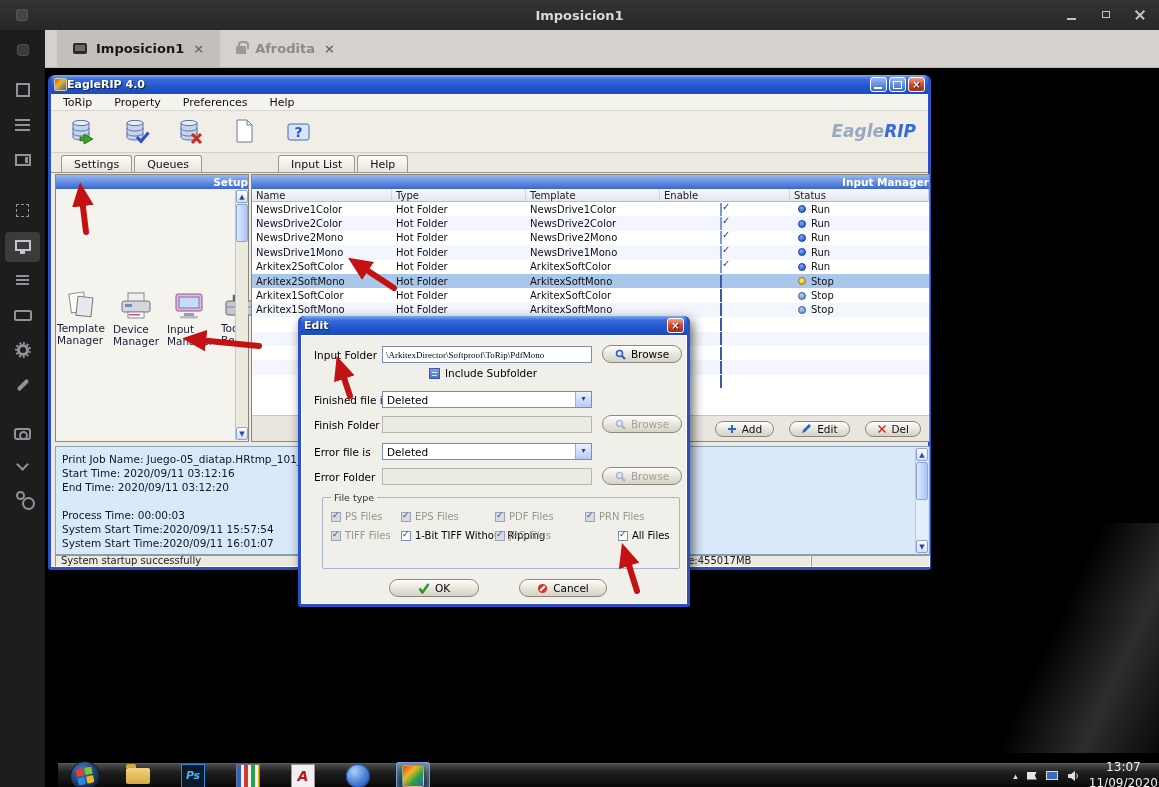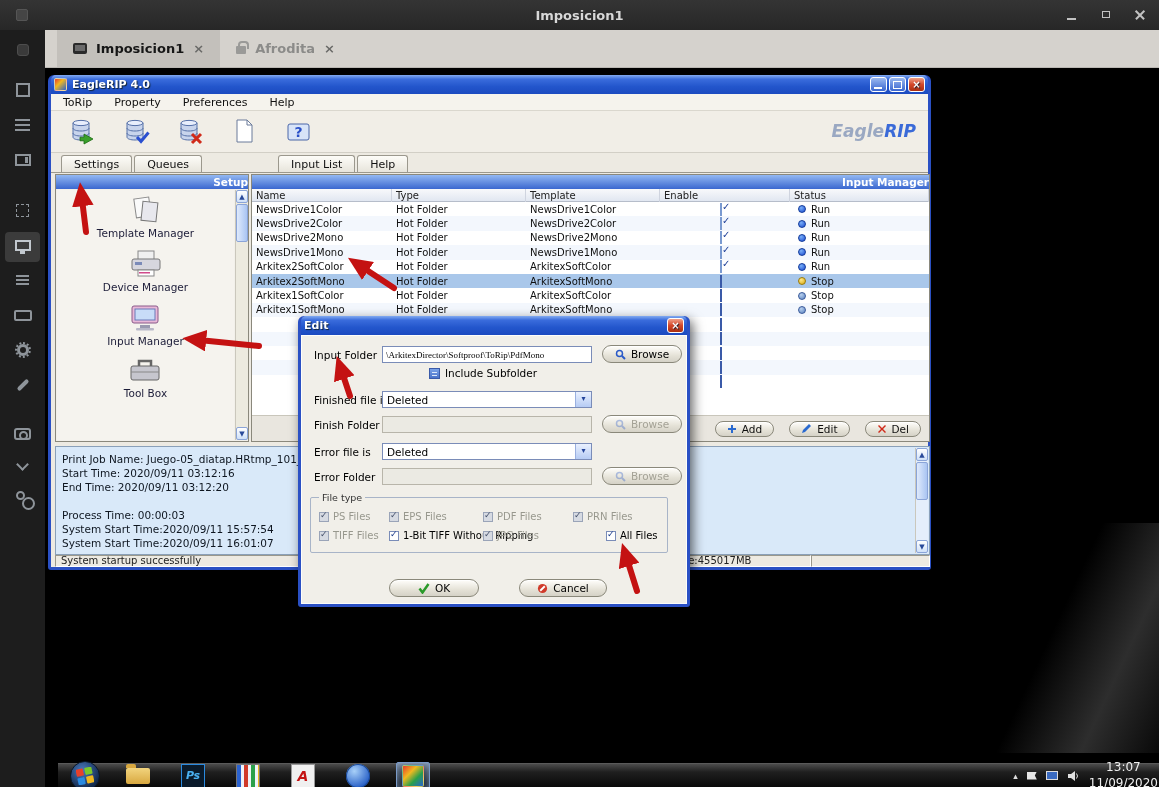--- a/index.html
+++ b/index.html
@@ -49,21 +49,21 @@
 .i-chev{width:9px;height:9px;border-right:2.5px solid #8e949a;border-bottom:2.5px solid #8e949a;transform:rotate(45deg);margin-top:-4px}
 .i-link{width:9px;height:9px;border:2px solid #8e949a;border-radius:50%;position:relative;margin:-4px 0 0 -5px}
 .i-link::after{content:"";position:absolute;left:4px;top:4px;width:9px;height:9px;border:2px solid #8e949a;border-radius:50%}
 
 
 .desktop{position:absolute;left:45px;top:68px;width:1114px;height:719px;background:#000}
 .glare{position:absolute;right:0;bottom:34px;width:220px;height:230px;background:linear-gradient(115deg,transparent 50%,rgba(130,130,130,.35) 76%,rgba(60,60,60,.15));pointer-events:none}
 
 
 .ripwin{position:absolute;left:3px;top:7px;width:883px;height:495px;background:#2a50c4;border-radius:6px 6px 3px 3px;padding:0 3px 3px;box-shadow:2px 3px 8px rgba(0,0,0,.7);z-index:1}
-.xptitle{height:19px;display:flex;align-items:center;gap:5px;padding:0 3px;color:#fff;font-size:11px;font-weight:bold;background:linear-gradient(180deg,#82aaf0 0%,#3a6cdc 22%,#2356cc 60%,#1b4ac0 100%);border-radius:5px 5px 0 0;text-shadow:1px 1px 1px #123}
+.xptitle{height:19px;display:flex;align-items:center;padding:0 3px;color:#fff;font-size:11px;font-weight:bold;background:linear-gradient(180deg,#82aaf0 0%,#3a6cdc 22%,#2356cc 60%,#1b4ac0 100%);border-radius:5px 5px 0 0;text-shadow:1px 1px 1px #123}
 .xpctrl{margin-left:auto;display:flex;gap:2px}
 .xpbtn{width:17px;height:15px;border:1px solid #fff;border-radius:3px;background:linear-gradient(#9ab8f0,#3a66d0);position:relative;cursor:pointer}
 .xpbtn.close{background:linear-gradient(#f0a088,#d4482a 50%,#aa2e10);color:#fff;font-size:10px;font-weight:bold;text-align:center;line-height:13px}
 .g-min{position:absolute;left:3px;bottom:2px;width:8px;height:2px;background:#fff}
 .g-max{position:absolute;left:3px;top:3px;width:9px;height:8px;border:1.5px solid #fff}
 .rip-ic{width:13px;height:13px;border-radius:2px;background:linear-gradient(135deg,#e83a2a,#f0b820 40%,#2a62d0);border:1px solid #fff8}
 .ripbody{position:relative;height:473px;background:#edeae2}
 
 .ripmenu{height:17px;display:flex;gap:22px;align-items:center;padding-left:12px;font-size:11px;color:#111;background:#f5f3ed;border-bottom:1px solid #dad7ce}
 .mitem{cursor:pointer}
@@ -72,21 +72,21 @@
 .riplogo{position:absolute;right:12px;top:10px;font-size:17px;font-weight:bold;font-style:italic}
 .riplogo i{color:#9aa8c2}.riplogo b{color:#3a6ad8}
 
 .riptabs{position:absolute;left:0;top:60px;width:100%;height:19px;display:flex;align-items:flex-end;gap:2px;padding-left:10px;border-bottom:1px solid #9b988d}
 .xtab{height:17px;padding:0 12px;font-size:11px;display:inline-flex;align-items:center;background:linear-gradient(#fdfcf8,#e7e4db);border:1px solid #9b988d;border-bottom:none;border-radius:3px 3px 0 0;cursor:pointer;color:#111}
 .xtab.mid{margin-left:74px}
 
 
 .phead{height:14px;background:linear-gradient(180deg,#93b8f2,#3a67cf);color:#fff;font-size:10.5px;font-weight:bold;text-align:right;line-height:14px}
 .setup{position:absolute;left:4px;top:80px;width:194px;height:268px;border:1px solid #8a887c;background:#f2f0ea}
-.setup-items{position:absolute;left:1px;top:15px;right:14px;bottom:1px;display:flex;flex-direction:column;align-items:center;padding-top:5px;gap:8px;background:#f5f3ee}
+.setup-items{position:absolute;left:1px;top:15px;right:14px;bottom:1px;display:flex;flex-direction:row;align-items:center;padding-top:5px;gap:8px;background:#f5f3ee}
 .sitem{display:flex;flex-direction:column;align-items:center;gap:2px;font-size:10.5px;color:#1c1c38;cursor:pointer}
 .vscroll{position:absolute;right:0;top:15px;bottom:1px;width:13px;background:#eceadf;border-left:1px solid #cac7bc;display:flex;flex-direction:column}
 .varr{width:12px;height:13px;background:linear-gradient(#fff,#cfe0f8);border:1px solid #8aa4d8;border-radius:2px;font-size:7px;color:#2a4a9a;text-align:center;line-height:12px}
 .vthumb{width:12px;height:38px;background:linear-gradient(90deg,#dfeafc,#a9c4f2);border:1px solid #8aa4d8;border-radius:2px;margin:1px 0}
 .vsp{flex:1}
 
 .impanel{position:absolute;left:200px;top:80px;width:679px;height:268px;border:1px solid #8a887c;background:#fff}
 .thead{display:grid;grid-template-columns:140px 134px 134px 130px 1fr;height:13px;background:linear-gradient(#f8f9fb,#e1e7f1);border-bottom:1px solid #b6bdca;font-size:10px;color:#222}
 .thead span{padding-left:4px;border-right:1px solid #cfd4df;line-height:13px}
 .tbody{position:absolute;left:0;top:27px;right:0;bottom:26px;background:#fff;overflow:hidden}
@@ -122,21 +122,21 @@
 .dlgbody{position:relative;height:269px;background:#f1efe9;border:1px solid #fdfdfb;font-size:10.5px;color:#000}
 .flabel{position:absolute;left:12px}
 .ffield{position:absolute;left:80px;width:210px;height:17px;background:#fff;border:1px solid #7a8cb8;font-size:9px;padding:0 3px;color:#000;font-family:Liberation Serif, serif}
 .ffield.dis{background:#ebeae3;border-color:#b8b5aa}
 .combo{position:absolute;left:80px;width:210px;height:17px;background:#fff;border:1px solid #7a8cb8;display:flex;align-items:center;padding-left:4px;cursor:pointer}
 .cbtn{margin-left:auto;width:16px;height:15px;background:linear-gradient(#eaf1fe,#b6cbf4);border-left:1px solid #9ab0e0;text-align:center;line-height:14px;font-size:8px;color:#24449a}
 .bpill{position:absolute;left:300px;width:80px;height:18px;display:inline-flex;align-items:center;justify-content:center;gap:5px;background:linear-gradient(#fffefb,#e5e2d7 60%,#d5d2c7);border:1px solid #8a887a;border-radius:9px;font-size:10.5px;cursor:pointer;box-shadow:inset 0 1px 0 #fff}
 .bpill.dis{color:#a4a296}
 .bpill.dis svg{opacity:.35}
 .subf{position:absolute;left:127px;top:31px;display:flex;align-items:center;gap:5px}
-.ftgroup{position:absolute;left:8px;top:161px;width:358px;height:56px;border:1px solid #a8b4c8;border-radius:2px}
+.ftgroup{position:absolute;left:20px;top:161px;width:358px;height:72px;border:1px solid #a8b4c8;border-radius:2px}
 .ftlegend{position:absolute;left:8px;top:-6px;background:#f1efe9;padding:0 3px;font-size:9.5px;color:#333}
 .ft{position:absolute;display:flex;align-items:center;gap:4px;font-size:10px;white-space:nowrap;cursor:pointer}
 .ft.dis{color:#98988e;cursor:default}
 .box{width:10px;height:10px;border:1px solid #7a8cb8;background:#fff;position:relative}
 .box::after{content:"✓";position:absolute;left:0;top:-3px;font-size:9px;color:#1a3a8a;font-weight:bold}
 .ft.dis .box{background:#d6dae2;border-color:#9aa4b8}
 .ft.dis .box::after{color:#44506a}
 .dbtn{position:absolute;top:243px;height:18px}
 
 

